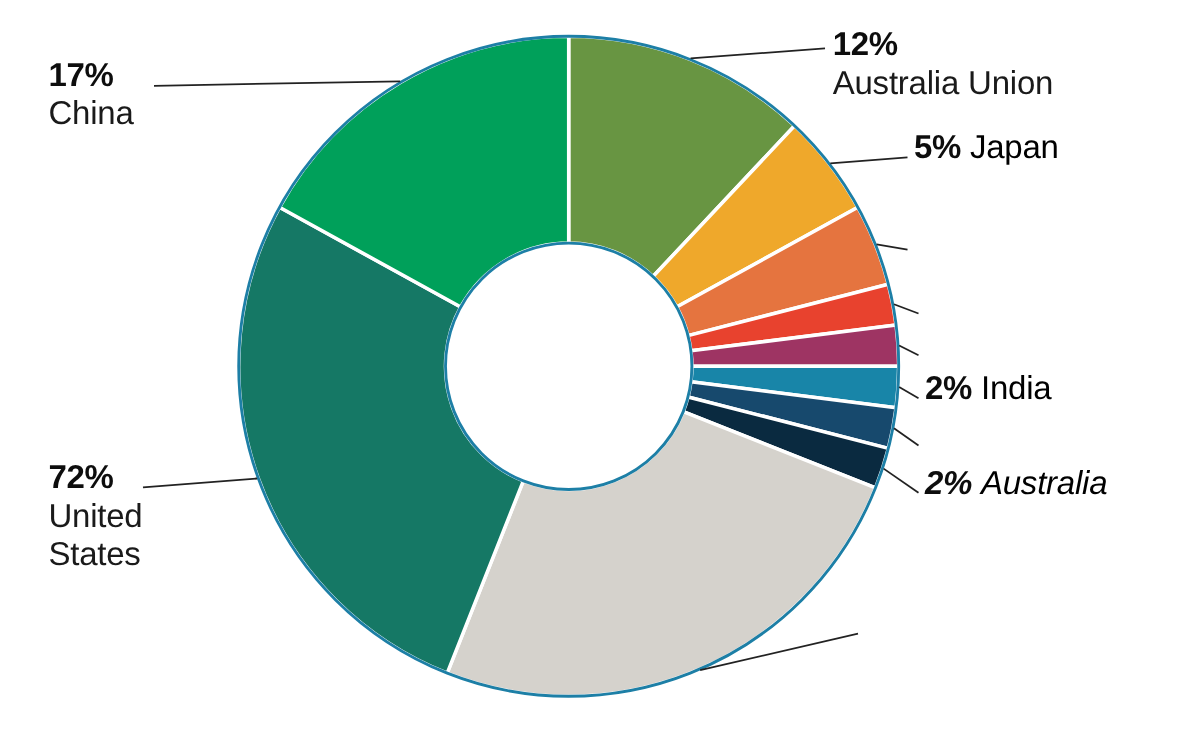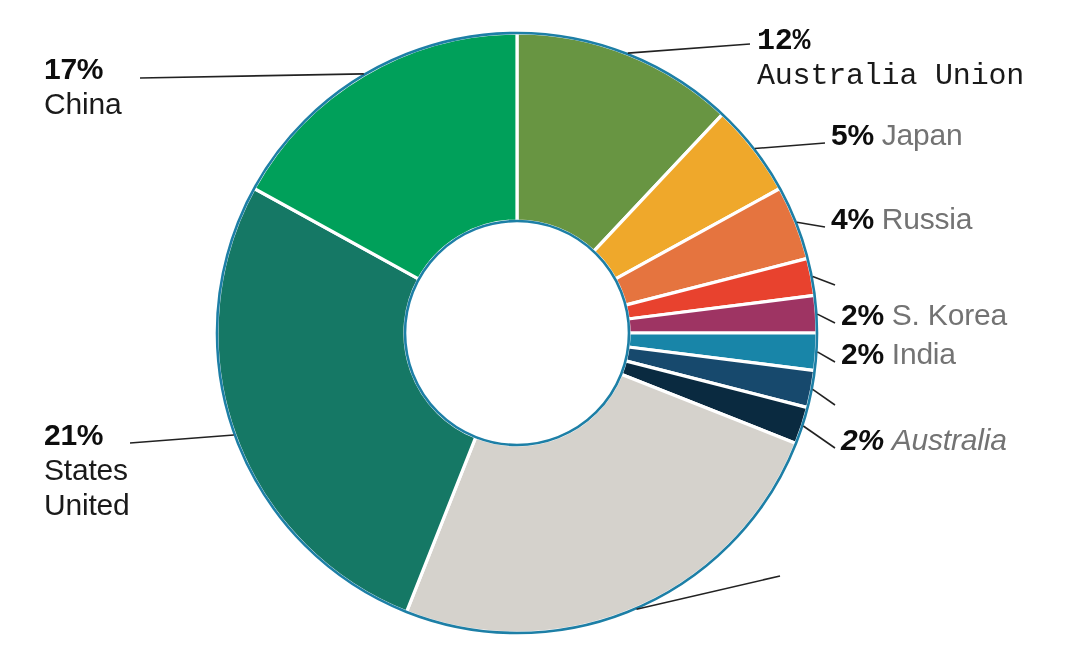--- a/index.html
+++ b/index.html
@@ -35,34 +35,34 @@
   .pct {
     font-weight: 700;
     font-size: 30px;
     letter-spacing: -0.3px;
     color: #0d0d0d;
   }
   .nm {
     font-weight: 400;
     font-size: 30px;
     letter-spacing: -0.2px;
-    color: #737373;
+    color: #000000;
   }
   .stackname {
     display: block;
     font-weight: 400;
     font-size: 30px;
     letter-spacing: -0.2px;
     color: #1a1a1a;
   }
   
   #label-china   { left: 44px;  top: 52px;  }
   #label-us      { left: 44px;  top: 418px; }
   
-  #label-eu      { left: 757px; top: 24px; font-family: Liberation Mono, monospace;  }
+  #label-eu      { left: 757px; top: 24px;  }
   
   #label-japan     { left: 831px; top: 118px; }
   #label-russia    { left: 831px; top: 202px; }
   #label-brazil    { left: 841px; top: 260px; }
   #label-skorea    { left: 841px; top: 298px; }
   #label-india     { left: 841px; top: 337px; text-align: right; }
   #label-canada    { left: 841px; top: 380px; }
   #label-australia { left: 841px; top: 423px; font-style: italic; }
   
   #label-other   { left: 786px; top: 551px; }
@@ -105,42 +105,36 @@
         <path d="M 636.5 609.2 L 780 576" fill="none" stroke="#222222" stroke-width="1.6"></path>
       </g>
   </svg>
 
   <div class="label" id="label-china">
     <span class="pct">17%</span>
     <span class="stackname">China</span>
   </div>
 
   <div class="label" id="label-us">
-    <span class="pct">21%</span>
+    <span class="pct">72%</span>
+    <span class="stackname">United</span>
     <span class="stackname">States</span>
-    <span class="stackname">United</span>
   </div>
 
   <div class="label" id="label-eu">
     <span class="pct">12%</span>
     <span class="stackname">Australia Union</span>
   </div>
 
   <div class="label row" id="label-japan">
     <span class="pct">5%</span><span class="nm">Japan</span>
   </div>
 
-  <div class="label row" id="label-russia">
-    <span class="pct">4%</span><span class="nm">Russia</span>
-  </div>
 
 
-  <div class="label row" id="label-skorea">
-    <span class="pct">2%</span><span class="nm">S. Korea</span>
-  </div>
 
   <div class="label row" id="label-india">
     <span class="pct">2%</span><span class="nm">India</span>
   </div>
 
 
   <div class="label row" id="label-australia">
     <span class="pct">2%</span><span class="nm">Australia</span>
   </div>
 

